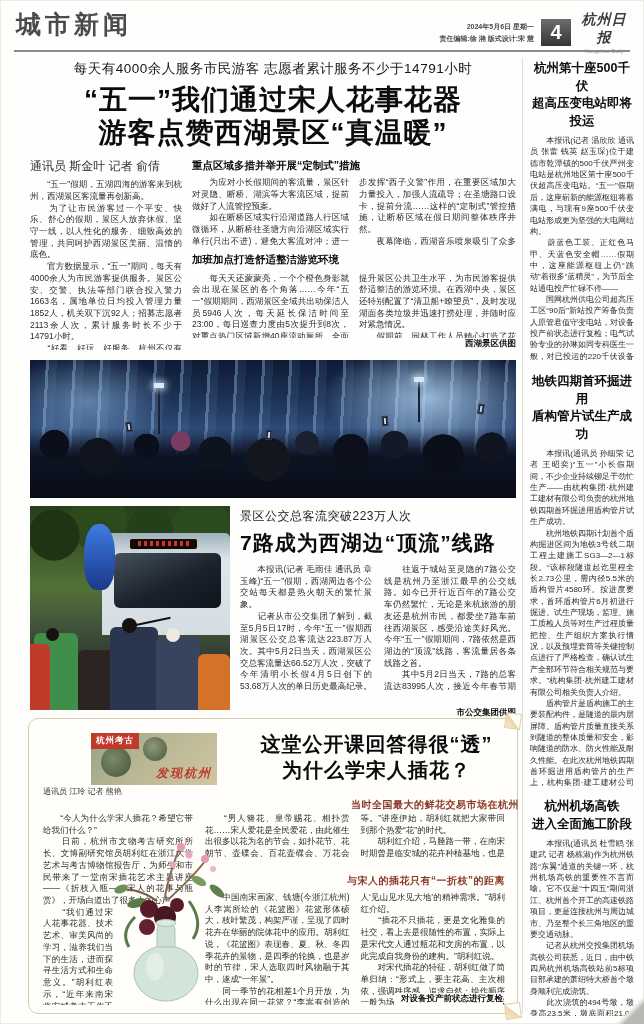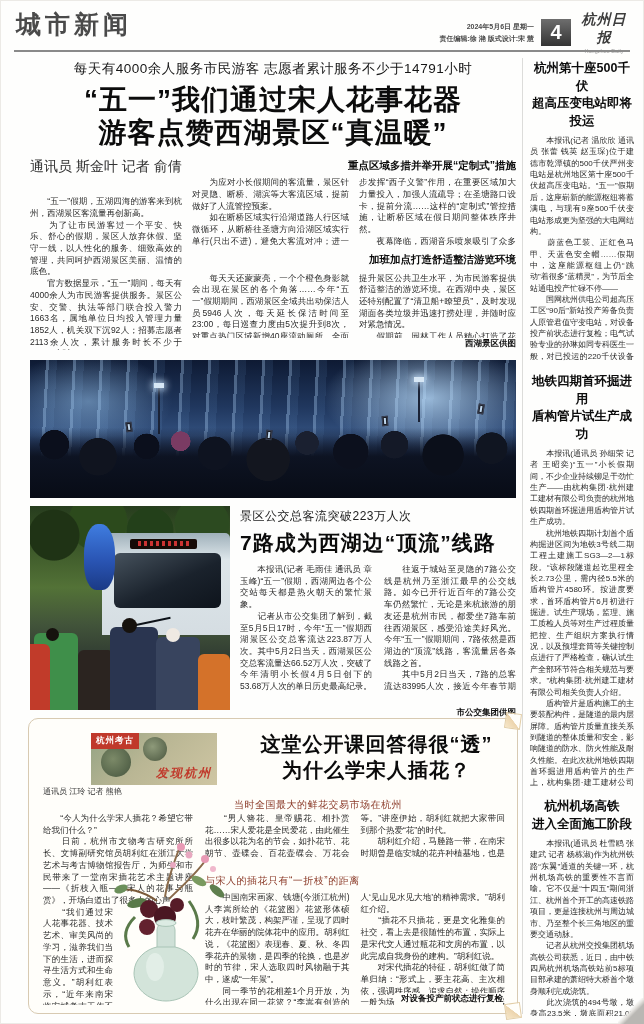--- a/index.html
+++ b/index.html
@@ -20,25 +20,25 @@
   .mast-rule{position:absolute;top:50px;left:14px;right:14px;border-top:2px solid #8a8a8a}
 
   
   .prebody{white-space:pre-line;text-align:justify;font-size:8.5px;line-height:1.38;color:#2a2a2a}
   .credit{font-weight:bold;font-size:8.5px;text-align:right;color:#111}
 
   
   .main-article{position:absolute;left:30px;top:60px;width:486px}
   .kicker{text-align:center;font-size:13.5px;color:#161616;letter-spacing:.5px}
   .headline{text-align:center;font-size:28px;font-weight:bold;line-height:1.18;color:#0c0c0c;letter-spacing:1px;margin-top:5px}
-  .byline{font-size:14px;color:#333;margin-bottom:20px}
+  .byline{font-size:12px;color:#333;margin-bottom:4px}
   .main-body{display:flex;gap:10px;margin-top:9px;height:192px;overflow:hidden}
   .mb-col1{width:152px;flex:none;overflow:hidden}
   .mb-right{flex:1;display:flex;flex-direction:column;overflow:hidden}
-  .subhead{font-weight:bold;font-size:10.5px;text-align:right;color:#0c0c0c;margin:1px 0 4px}
+  .subhead{font-weight:bold;font-size:10.5px;text-align:left;color:#0c0c0c;margin:1px 0 4px}
   .twocol{column-count:2;column-gap:10px;overflow:hidden}
   .block1{height:82px}
   .block2{height:72px;margin-top:2px}
 
   
   .main-photo{position:absolute;left:30px;top:360px;width:486px;height:138px;overflow:hidden;
     background:linear-gradient(180deg,#0e1a33 0%,#20375e 34%,#33517f 55%,#22355c 72%,#111a30 100%)}
   .mp-jets{position:absolute;inset:0;opacity:.55;
     background:repeating-linear-gradient(93deg,transparent 0 16px,rgba(173,210,248,.65) 16px 19px,rgba(120,170,225,.18) 19px 27px)}
   .mp-glow{position:absolute;inset:0;
@@ -103,21 +103,21 @@
     background:radial-gradient(circle at 40% 40%,#7c8a68,#55644a 70%,#3e4a36)}
   .arch-logo .art2{position:absolute;left:52px;top:4px;width:24px;height:24px;border-radius:50%;
     background:radial-gradient(circle at 40% 40%,#8e9a7a,#5e6a50 70%,#46523c)}
   .arch-tag{position:absolute;left:0;top:0;background:#c0392b;color:#fff;font-size:8.5px;font-weight:bold;
     padding:2px 5px;letter-spacing:1px}
   .arch-script{position:absolute;right:5px;bottom:3px;color:#c0392b;font-family:"DejaVu Serif","Liberation Serif",serif;
     font-style:italic;font-weight:bold;font-size:12px;letter-spacing:2px}
   .flower-headline{position:absolute;left:205px;top:12px;width:285px;text-align:center;
     font-size:20px;font-weight:bold;color:#0b0b0b;line-height:1.3;letter-spacing:1px}
   .flower-byline{position:absolute;left:14px;top:67px;font-size:8px;color:#333}
-  .fl-subhead{font-weight:normal;font-size:10px;color:#8b3a28;text-align:left;letter-spacing:.5px}
+  .fl-subhead{font-weight:bold;font-size:10px;color:#8b3a28;text-align:right;letter-spacing:.5px}
   .subA{position:absolute;left:205px;top:79px;width:285px}
   .fl-col1{position:absolute;left:14px;top:94px;width:150px;bottom:8px;overflow:hidden}
   .fl-col1 .part-b{padding-right:80px}
   .fl-right{position:absolute;left:176px;top:94px;right:12px;bottom:8px;display:flex;flex-direction:column;overflow:hidden}
   .fl-blockA{column-count:2;column-gap:11px;height:56px;overflow:hidden}
   .fl-subB{margin:5px 0 4px}
   .fl-blockB{column-count:2;column-gap:11px;flex:1;overflow:hidden}
   .fl-credit{position:absolute;right:14px;bottom:8px;background:#fffefa;padding-left:6px}
   .vase{position:absolute;left:48px;top:112px;width:180px;height:180px;z-index:2;pointer-events:none}
 

